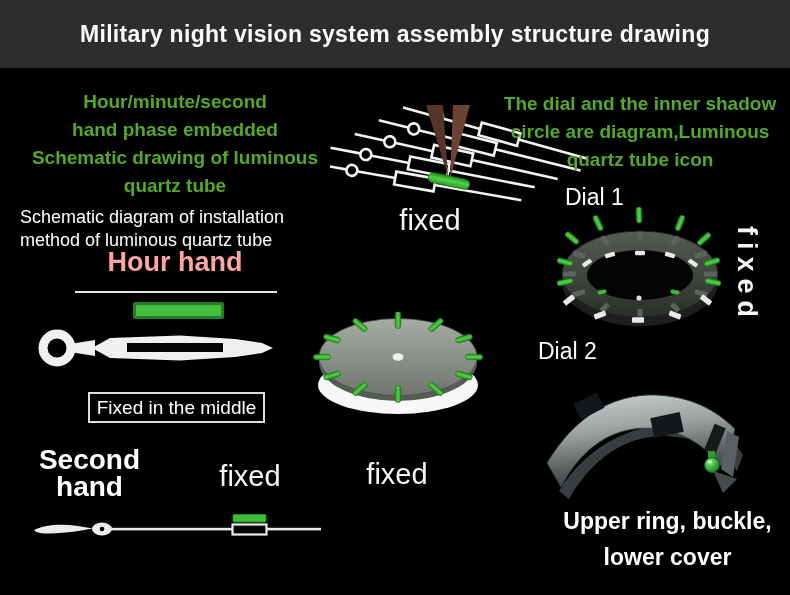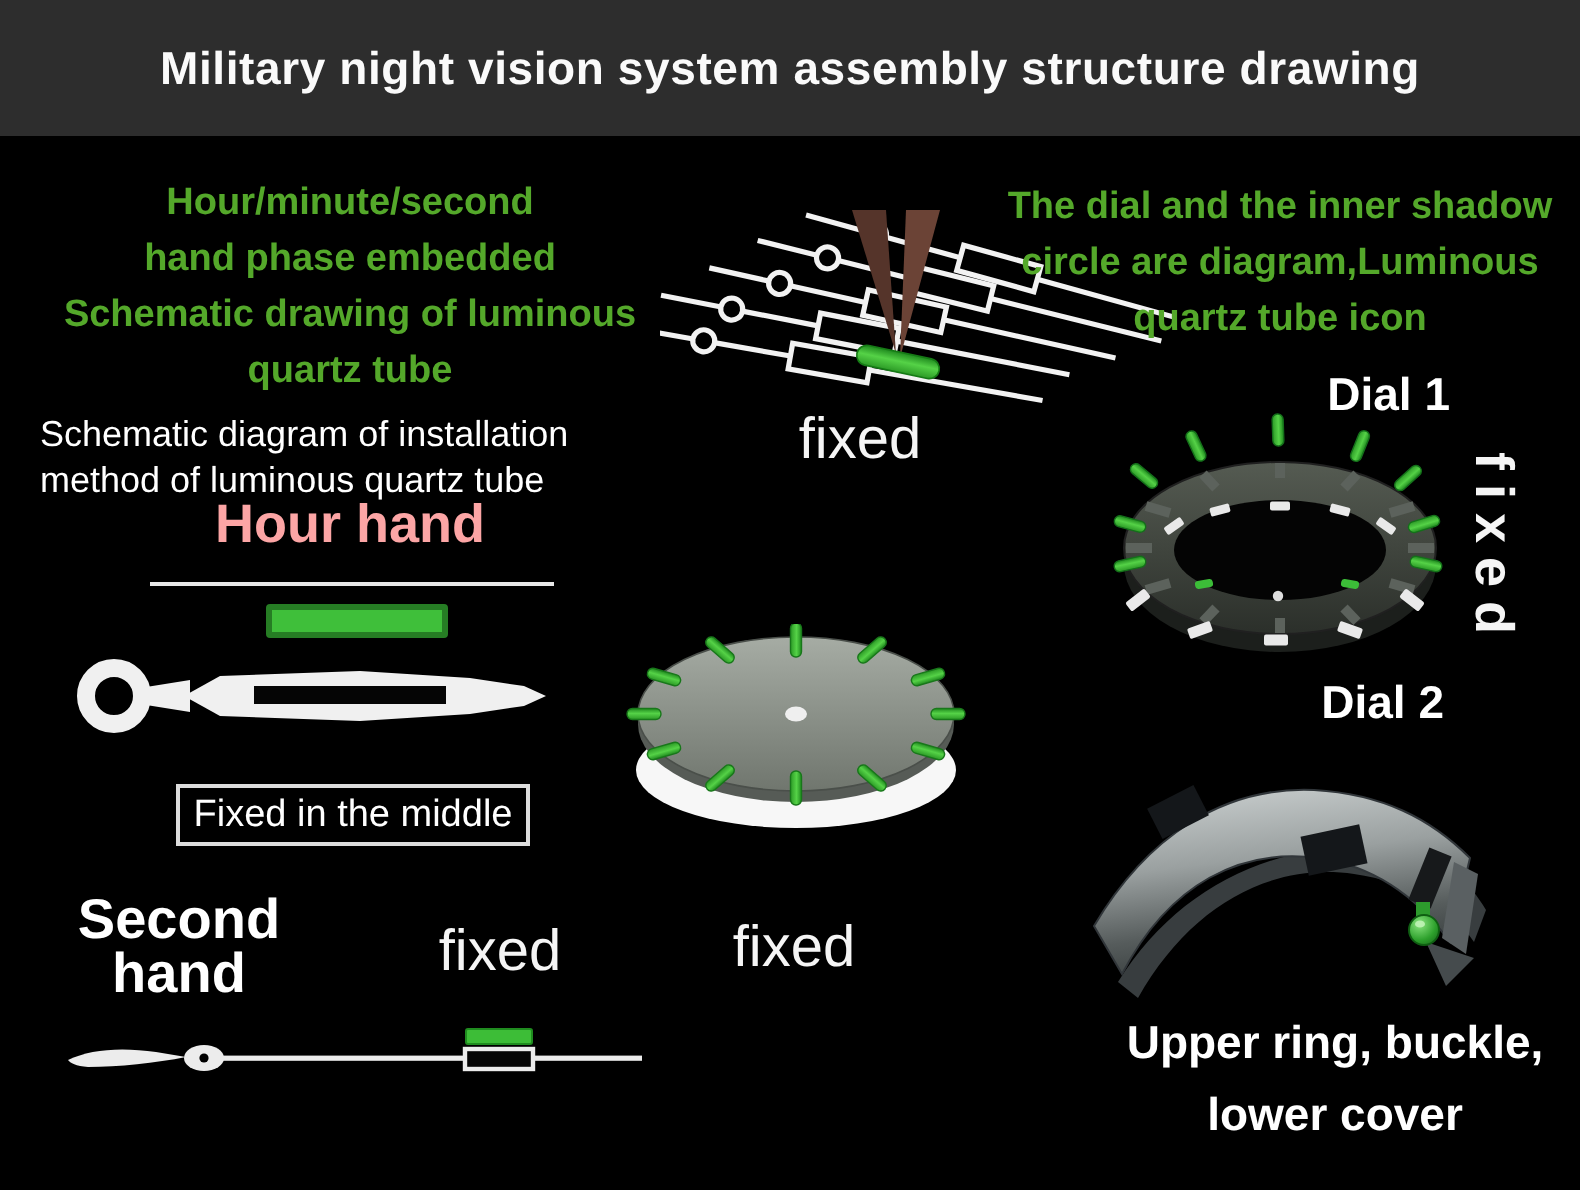--- a/index.html
+++ b/index.html
@@ -9,21 +9,21 @@
   }
   .abs{position:absolute;}
   
   .header{left:0;top:0;width:790px;height:68px;background:#2d2d2d;display:flex;align-items:center;justify-content:center;}
   .header .title{color:#fafafa;font-size:23px;font-weight:700;letter-spacing:.3px;}
   
   .green-cap{color:#54a82a;font-weight:700;font-size:19px;line-height:28px;text-align:center;}
   .white-cap{color:#ffffff;font-weight:400;font-size:18px;line-height:23px;text-align:left;}
   .big-label{color:#fca5a5;font-weight:600;font-size:27px;text-align:center;}
   .fixed-label{color:#f5f5f5;font-weight:400;font-size:29px;text-align:center;}
-  .dial-label{color:#ffffff;font-weight:700;font-size:23px;text-align:right;}
+  .dial-label{color:#ffffff;font-weight:400;font-size:23px;text-align:left;}
   .bottom-cap{color:#ffffff;font-weight:700;font-size:23px;line-height:36px;text-align:center;}
   .second-cap{color:#ffffff;font-weight:600;font-size:28px;line-height:27px;text-align:center;}
   .divider{background:#e8e8e8;height:2px;}
   .tube-swatch{background:#3fbf3a;border:3px solid #267d24;border-radius:2px;}
   .fixed-box{border:2px solid #dddddd;color:#ffffff;font-size:19px;font-weight:400;display:flex;align-items:center;justify-content:center;text-align:center;}
   .fixed-vert{color:#f5f5f5;font-weight:600;font-size:27px;writing-mode:vertical-rl;text-orientation:mixed;letter-spacing:7px;}
   svg{display:block;}
 </style>
 </head>
 <body>
@@ -174,21 +174,21 @@
       <rect x="-6" y="-2.75" width="12" height="5.5" rx="1" transform="translate(17,94) rotate(-38)"></rect>
       <rect x="-6" y="-2.75" width="12" height="5.5" rx="1" transform="translate(48,109) rotate(-20)"></rect>
       <rect x="-6" y="-2.75" width="12" height="5.5" rx="1" transform="translate(86,114)"></rect>
       <rect x="-6" y="-2.75" width="12" height="5.5" rx="1" transform="translate(123,109) rotate(20)"></rect>
       <rect x="-6" y="-2.75" width="12" height="5.5" rx="1" transform="translate(154,94) rotate(38)"></rect>
     </g>
   </svg>
 
   <div class="abs fixed-vert" style="left:731px;top:226px;height:110px;">fixed</div>
 
-  <div class="abs dial-label" style="left:562px;top:338px;width:160px;">Dial 2</div>
+  <div class="abs dial-label" style="left:538px;top:338px;width:160px;">Dial 2</div>
 
   <svg class="abs" style="left:310px;top:312px;" width="178" height="106" viewBox="0 0 178 106">
     <defs>
       <linearGradient id="dg" x1="0" y1="0" x2="0" y2="1">
         <stop offset="0" stop-color="#a6aca4"></stop>
           <stop offset="1" stop-color="#70766e"></stop>
       </linearGradient>
       <linearGradient id="tg2" x1="0" y1="0" x2="0" y2="1">
         <stop offset="0" stop-color="#1f8a1e"></stop>
           <stop offset="0.45" stop-color="#55d247"></stop>

